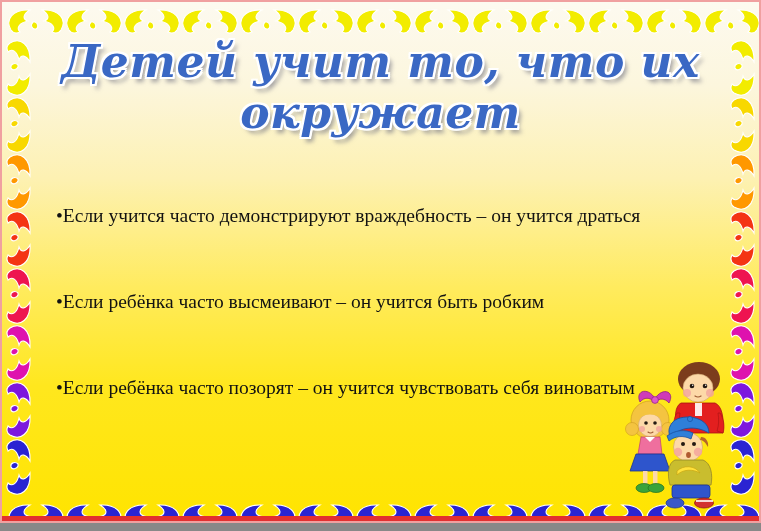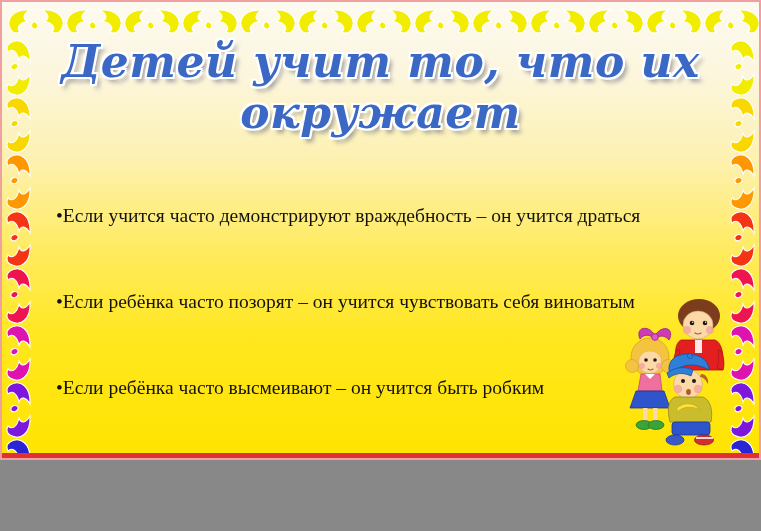--- a/index.html
+++ b/index.html
@@ -1,17 +1,17 @@
 <!DOCTYPE html>
 <html><head>
 <meta charset="utf-8">
 <style>
   html,body { margin:0; padding:0; background:#888; }
   .poster {
-    position:relative; width:761px; height:460px; overflow:hidden;
+    position:relative; width:761px; height:523px; overflow:hidden;
     box-sizing:border-box;
     background:linear-gradient(180deg,#fdfaf0 0%,#fcf6dd 16%,#fdf1b2 34%,#ffeb5e 55%,#ffe71e 74%,#ffe400 100%);
     border:2px solid #f0a0a0;
     font-family:"Liberation Serif", serif;
   }
   .frame { position:absolute; left:0; top:0; width:761px; height:531px; pointer-events:none; }
   .bottom-red { position:absolute; left:0; right:0; bottom:0; height:5px; background:#e23030; }
   .title {
     position:absolute; top:34px; left:0; right:0; text-align:center;
     font-family:"DejaVu Serif", serif; font-style:italic; font-weight:bold;
@@ -84,22 +84,22 @@
         <use href="#motif" xlink:href="#motif" transform="translate(757,433) rotate(90)" fill="#2a24d2"></use>
       </g>
   </svg>
 
   <div class="bottom-red"></div>
 
   <div class="title">Детей учит то, что их окружает</div>
 
   <div class="list">
     <div>•Если учится часто демонстрируют враждебность – он учится драться</div>
+    <div>•Если ребёнка часто высмеивают – он учится быть робким</div>
     <div>•Если ребёнка часто позорят – он учится чувствовать себя виноватым</div>
-    <div>•Если ребёнка часто высмеивают – он учится быть робким</div>
     
     
     
     
     
     
     
   </div>
 
   <svg class="kids" viewBox="0 0 124 158" aria-hidden="true">

